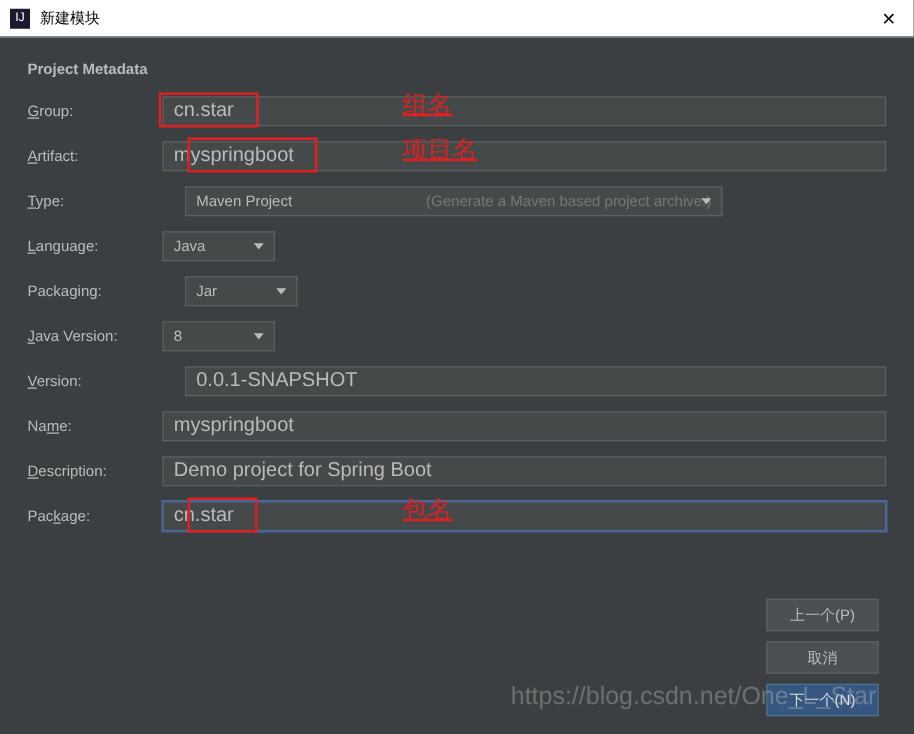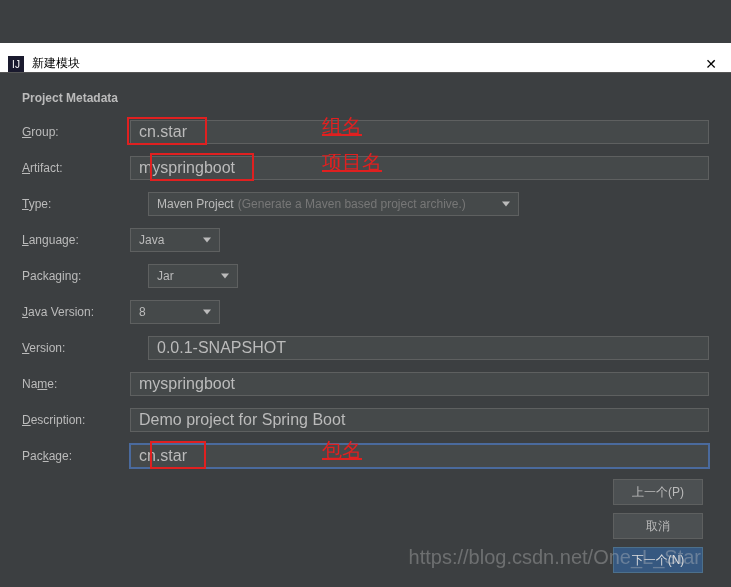--- a/index.html
+++ b/index.html
@@ -10,24 +10,23 @@
   background: #3c3f41;
   color: #bbbbbb;
   overflow: hidden;
   position: relative;
 }
 .titlebar {
   height: 30px;
   background: #ffffff;
   border-bottom: 1px solid #555;
   display: flex;
-  align-items: flex-end;
+  align-items: center;
   padding: 0 8px;
   color: #000;
-  margin-top: 43px;
 }
 .titlebar .app-icon {
   width: 16px; height: 16px;
   background: #1a1a2e;
   color: #fff;
   display: inline-flex;
   align-items: center;
   justify-content: center;
   font-size: 10px;
   margin-right: 8px;
@@ -74,21 +73,21 @@
   height: 24px;
   background: #45494a;
   border: 1px solid #5e6060;
   color: #bbbbbb;
   padding: 0 8px;
   display: flex;
   align-items: center;
   position: relative;
   cursor: pointer;
 }
-.combo.wide { width: 371px; }
+.combo.wide { width: 430px; justify-content: space-between; }
 .combo.narrow { width: 90px; }
 .combo .hint { color: #777; margin-left: 4px; }
 .combo .chev {
   position: absolute;
   right: 8px;
   top: 50%;
   transform: translateY(-50%);
   width: 0; height: 0;
   border-left: 4px solid transparent;
   border-right: 4px solid transparent;

